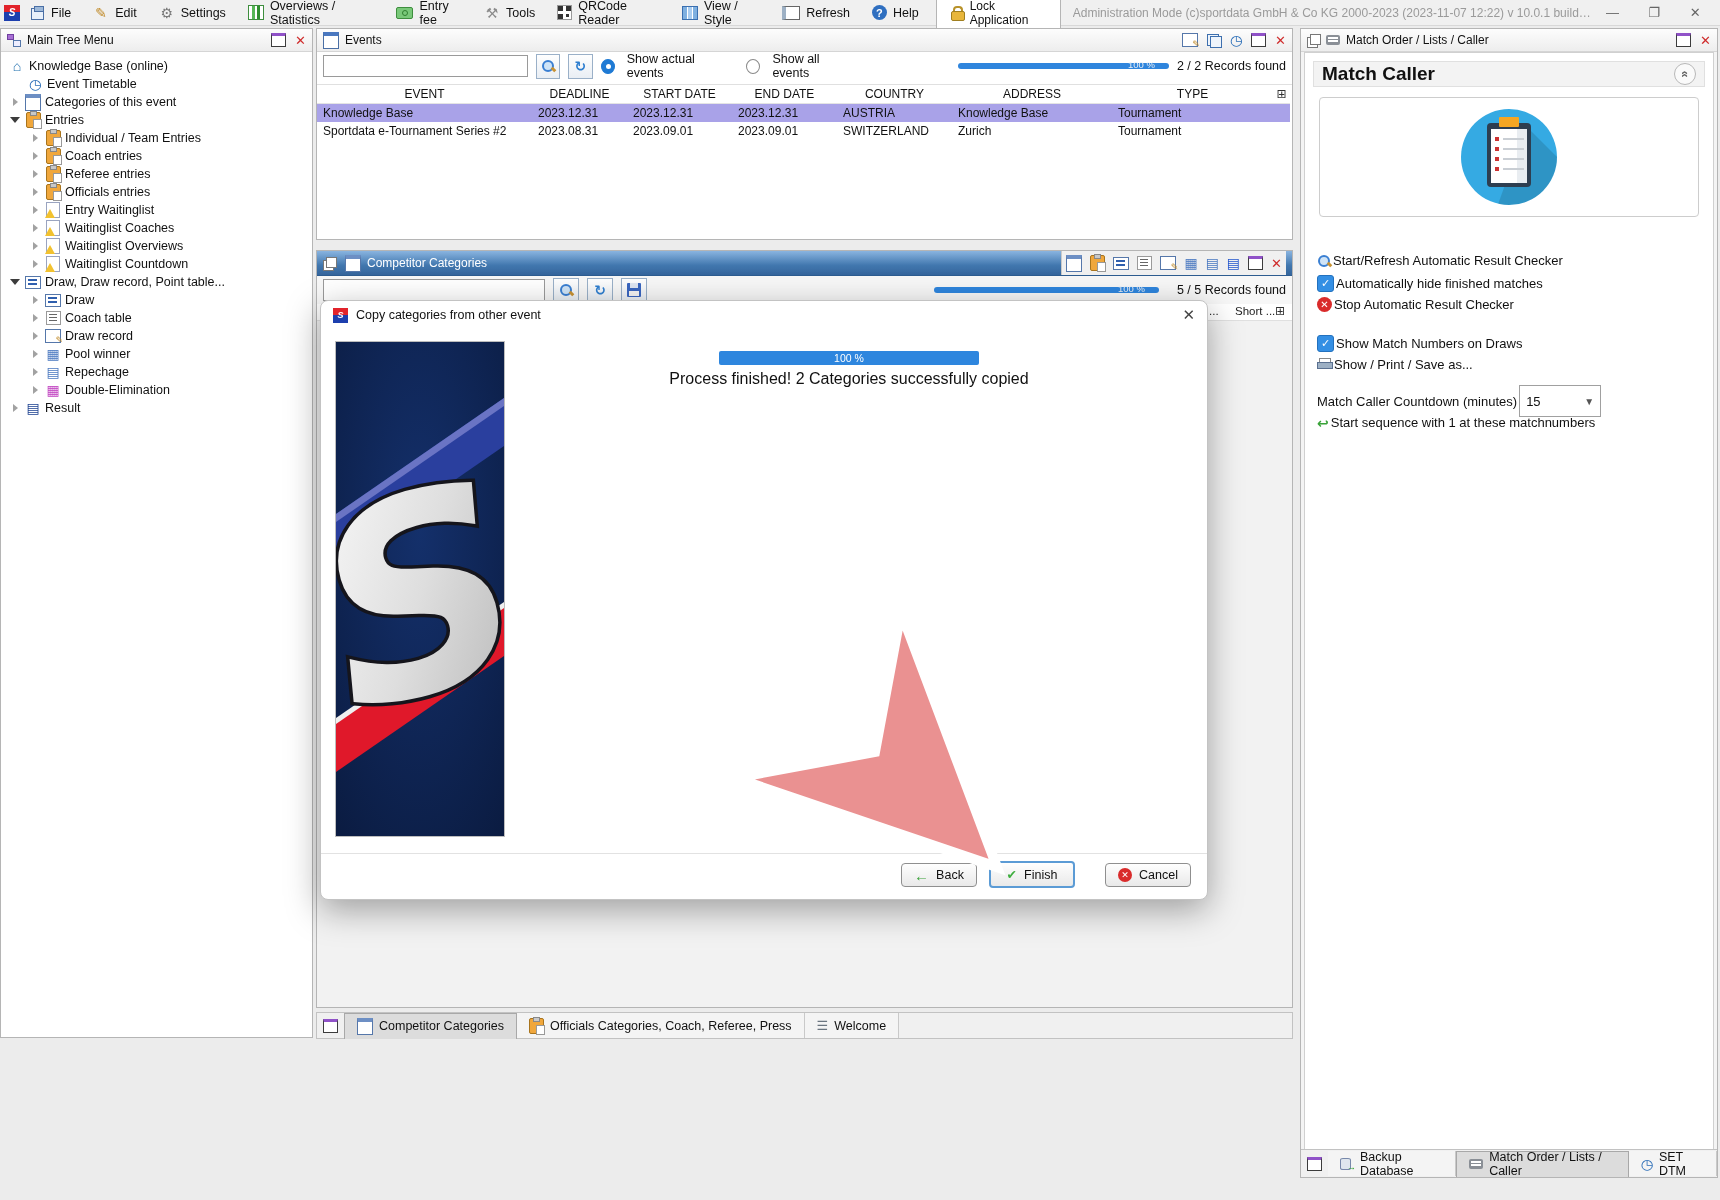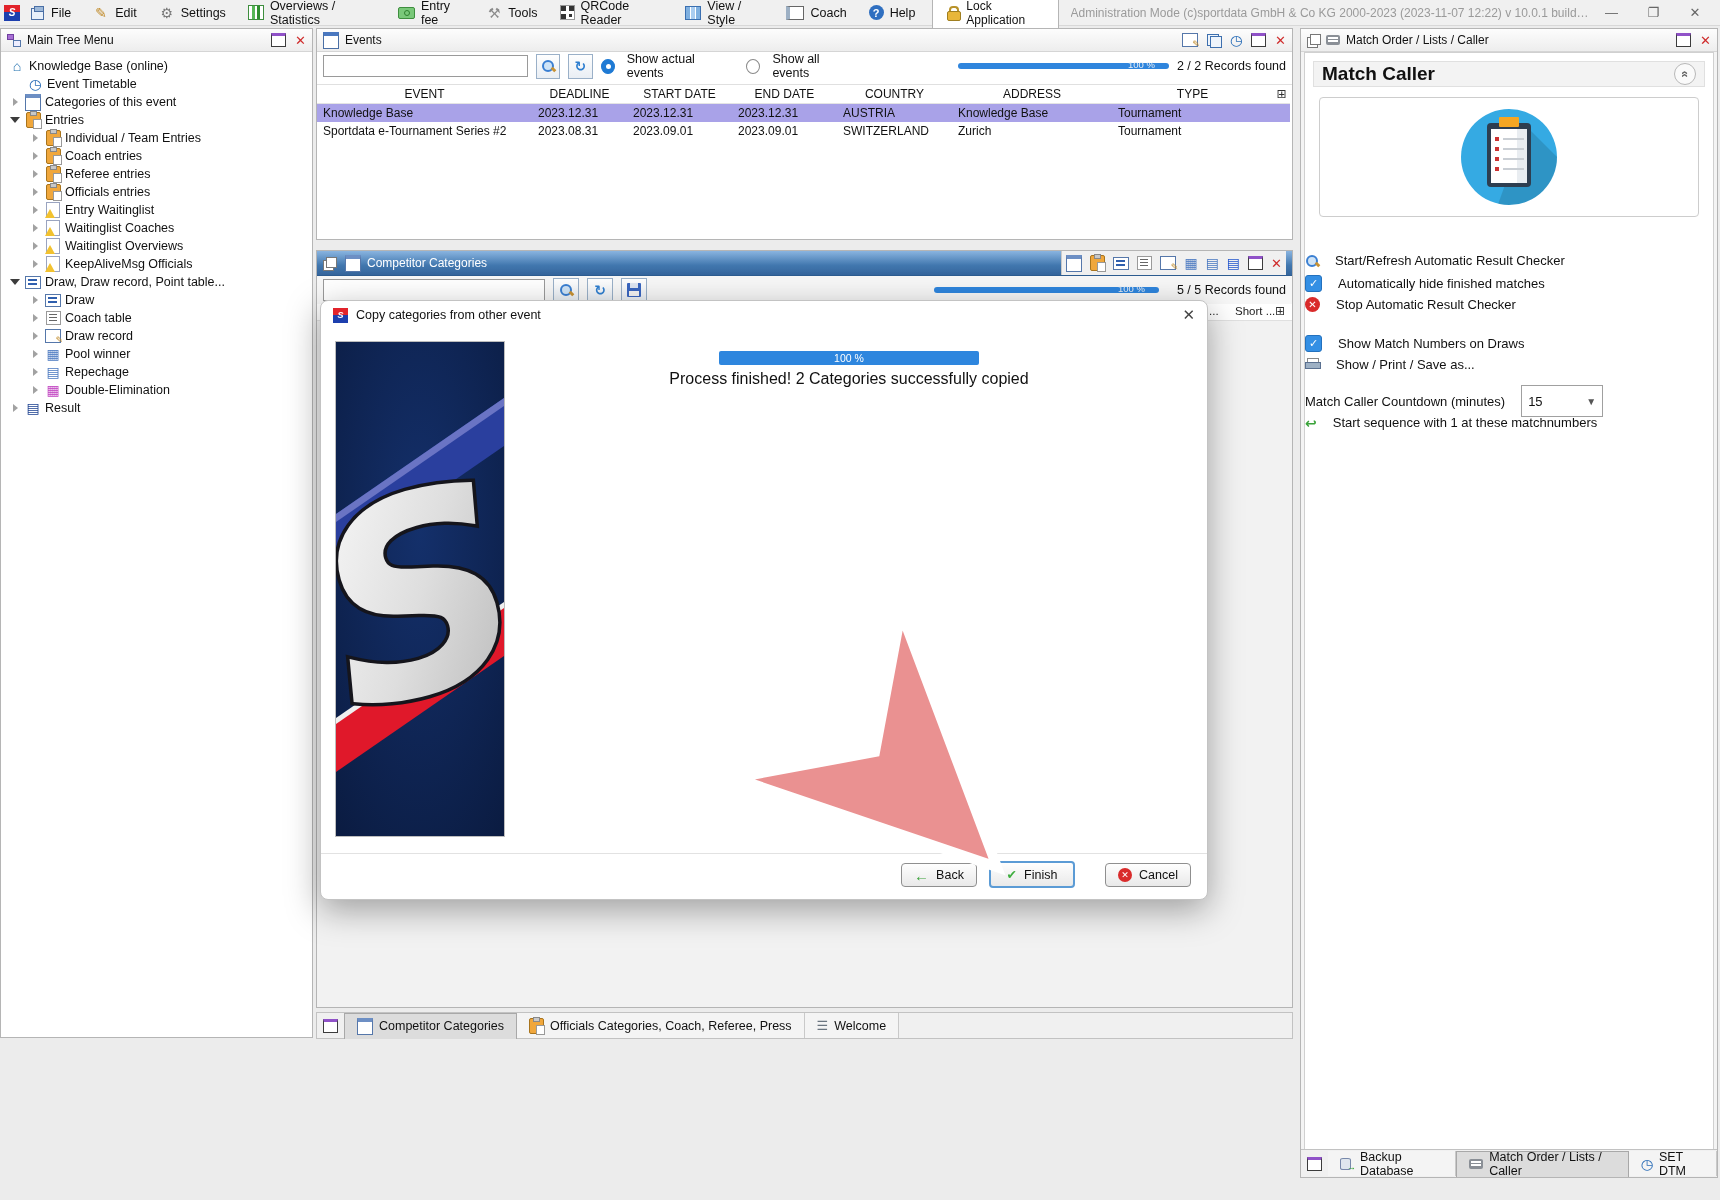--- a/index.html
+++ b/index.html
@@ -158,21 +158,21 @@
   
   #console-panel{left:0;top:1042px;width:1293px;height:134px;}
   #console-body{position:absolute;left:4px;top:24px;right:4px;bottom:4px;background:#fbfbfb;border:1px solid #d5d5d5;}
 
   
   #right-panel{left:1300px;top:28px;width:418px;height:1150px;background:#f4f4f4;}
   #right-content{position:absolute;left:3px;top:23px;right:3px;height:1122px;background:#fff;border:1px solid #d0d0d0;}
   .mc-header{position:absolute;left:8px;right:8px;top:8px;height:26px;background:#f3f3f3;border:1px solid #e0e0e0;display:flex;align-items:center;justify-content:space-between;padding:0 8px;box-sizing:border-box;}
   .mc-header b{font-size:19px;}
   .mc-card{position:absolute;left:14px;right:14px;top:44px;height:118px;border:1px solid #cdcdcd;border-radius:4px;background:#fff;display:flex;align-items:center;justify-content:center;}
-  .mc-row{position:absolute;left:0;display:flex;align-items:center;gap:16px;font-size:13px;white-space:nowrap;}
+  .mc-row{position:absolute;left:12px;display:flex;align-items:center;gap:2px;font-size:13px;white-space:nowrap;}
   .mc-select{width:82px;height:23px;border:1px solid #a0a0a0;background:#fff;display:flex;align-items:center;justify-content:space-between;padding:15px 6px;box-sizing:border-box;}
   .mc-select .car{color:#555;font-size:10px;}
   #right-tabs{position:absolute;left:0;bottom:0;width:100%;height:28px;background:#f0f0f0;border-top:1px solid #c2c2c2;display:flex;align-items:center;box-sizing:border-box;}
 
   
   #statusbar{left:0;top:1178px;width:1720px;height:22px;background:linear-gradient(#ececec,#dcdcdc);border-top:1px solid #b8b8b8;display:flex;align-items:center;padding:0 8px;box-sizing:border-box;font-weight:bold;font-size:11.5px;color:#1a1a1a;}
 
   
   #dialog{left:320px;top:300px;width:886px;height:598px;background:#fff;border:1px solid #c3c3c3;border-radius:8px;
           box-shadow:0 10px 34px rgba(0,0,0,.35);z-index:50;}
@@ -222,21 +222,21 @@
     <div class="menu-item">
         <span class="mi-qr ic"></span>
         <span class="lbl">QRCode Reader</span>
       </div>
     <div class="menu-item">
         <span class="mi-view ic"></span>
         <span class="lbl">View / Style</span>
       </div>
     <div class="menu-item">
         <span class="mi-panels ic"></span>
-        <span class="lbl">Coach</span>
+        <span class="lbl">Refresh</span>
       </div>
     <div class="menu-item">
         <span class="mi-help ic">?</span>
         <span class="lbl">Help</span>
       </div>
     <div class="lock-btn">
         <span class="mi-lock ic"></span>
         <span>Lock Application</span>
       </div>
     <div id="win-title" class="ell">Administration Mode (c)sportdata GmbH &amp; Co KG 2000-2023 (2023-11-07 12:22)  v 10.0.1 build 1 (2023-07...</div>
@@ -345,21 +345,21 @@
           </span>
           <span class="tl">Waitinglist Overviews</span>
         </div>
       <div class="trow lv2">
           <span class="ar">
             <span class="ar-r"></span>
           </span>
           <span class="ti">
             <span class="ti-warn"></span>
           </span>
-          <span class="tl">KeepAliveMsg Officials</span>
+          <span class="tl">Waitinglist Countdown</span>
         </div>
       <div class="trow lv1">
           <span class="ar">
             <span class="ar-d"></span>
           </span>
           <span class="ti">
             <span class="ti-draw"></span>
           </span>
           <span class="tl">Draw, Draw record, Point table...</span>
         </div>

